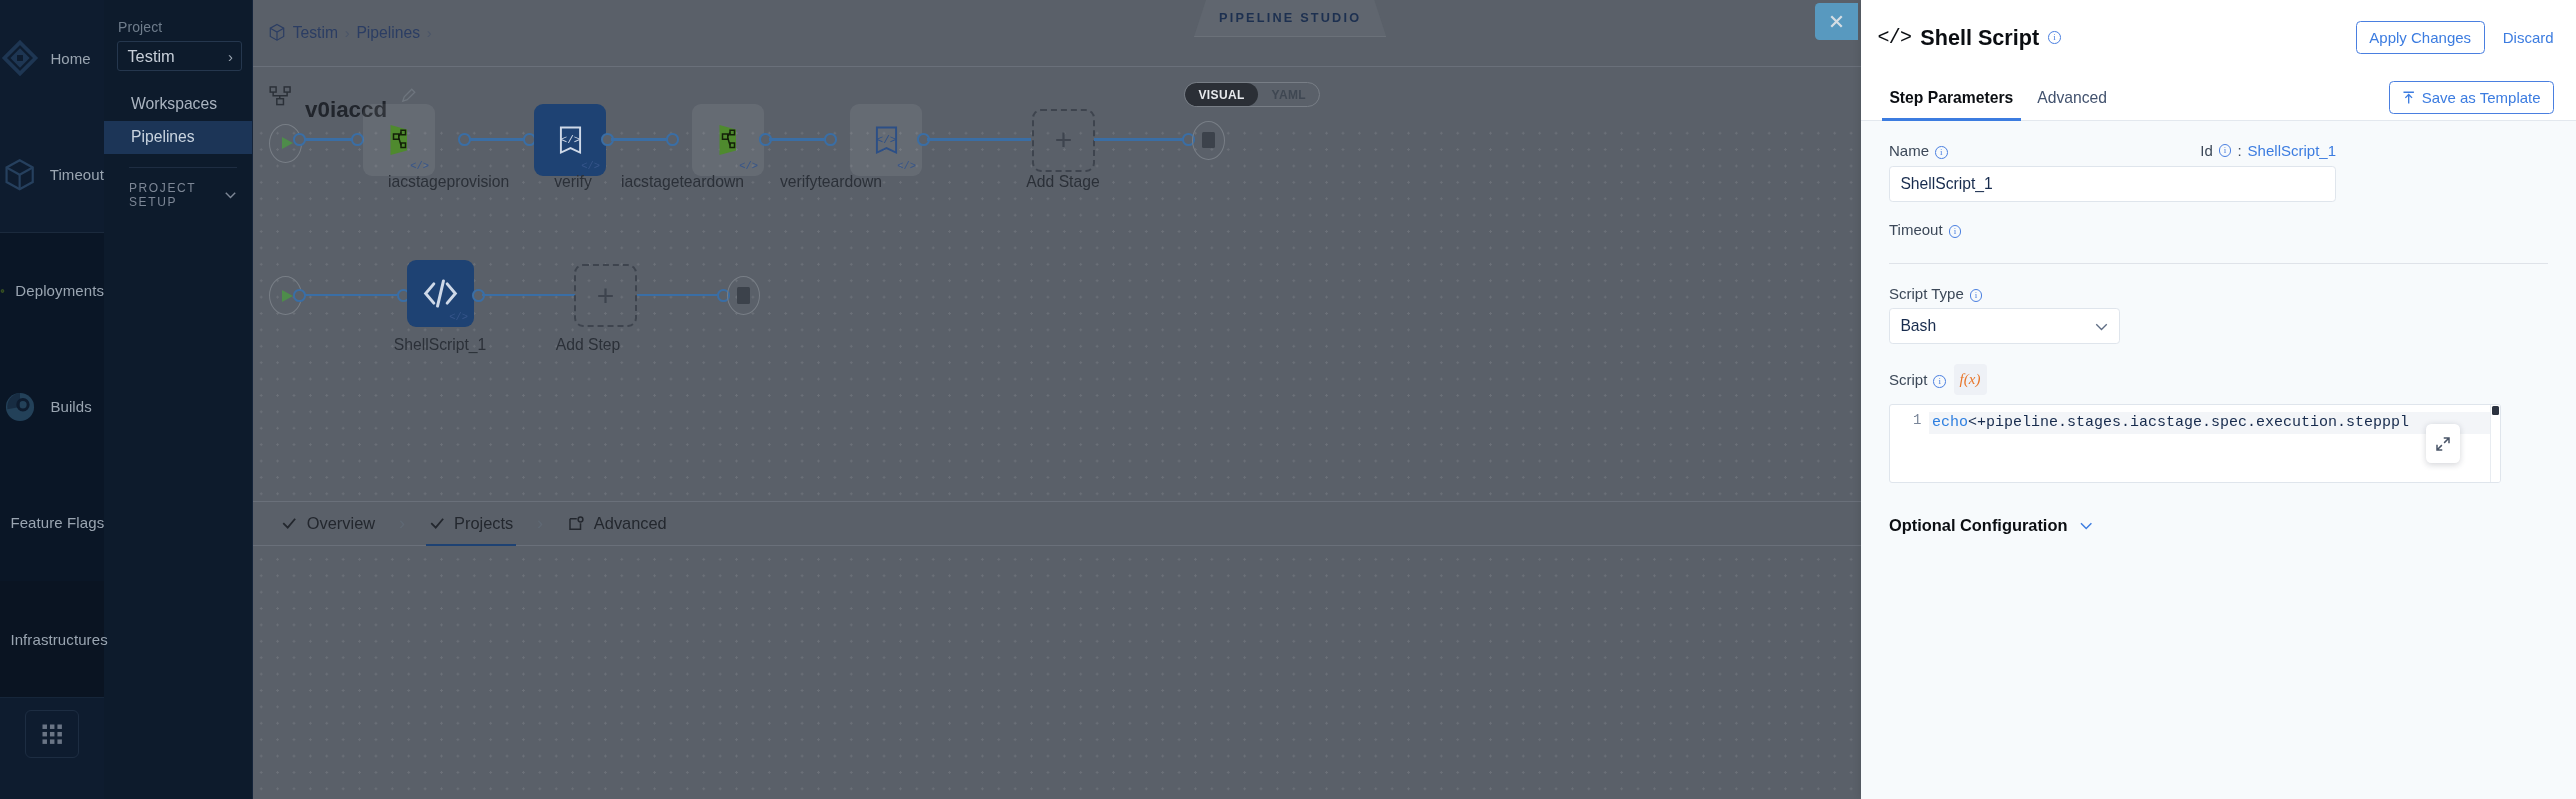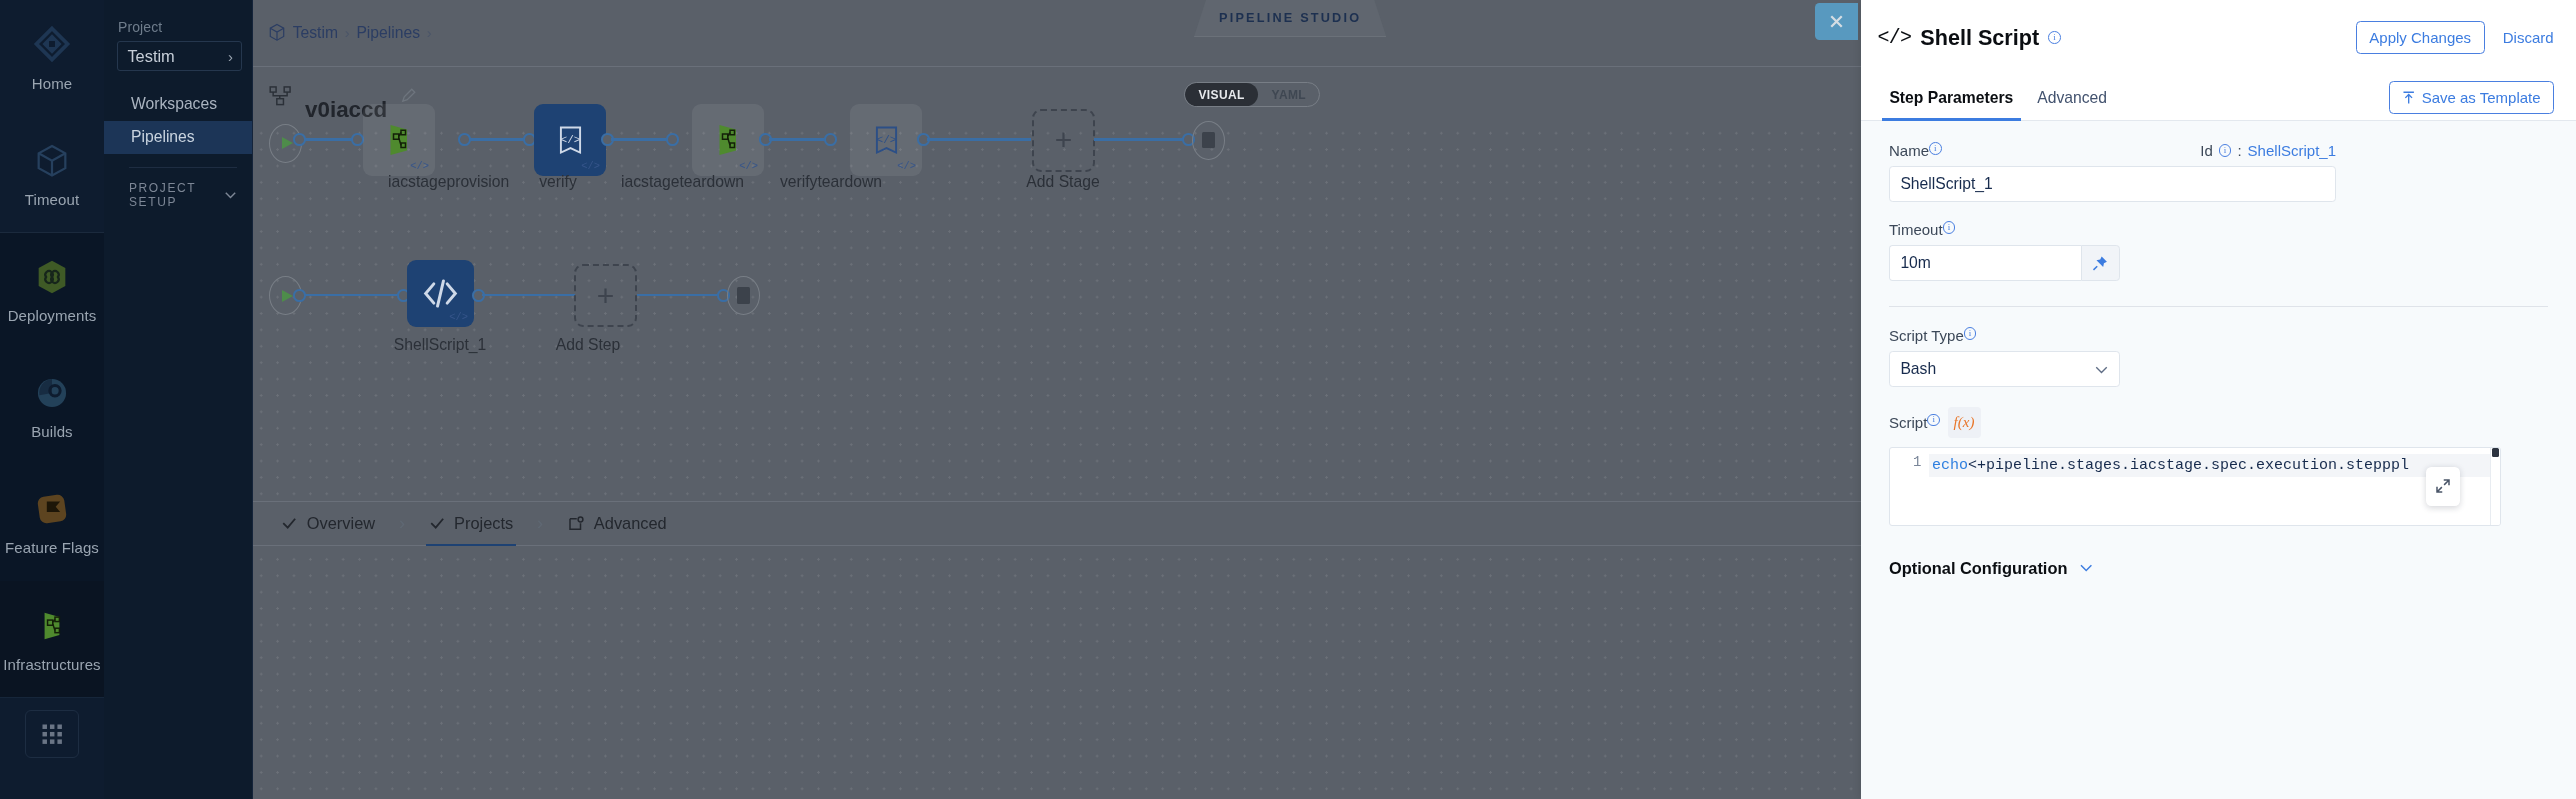--- a/index.html
+++ b/index.html
@@ -10,22 +10,22 @@
   }
   .app { position: relative; width: 2576px; height: 799px; display: flex; }
 
   
   .nav-rail {
     width: 104px; height: 799px; background: #0e1c2f;
     display: flex; flex-direction: column; align-items: stretch;
     flex: 0 0 104px; position: relative; z-index: 5;
   }
   .nav-item {
-    height: 116px; display: flex; flex-direction: column;
-    align-items: center; justify-content: center; gap: 10.4px;
+    height: 116px; display: flex; flex-direction: row;
+    align-items: center; gap: 10.4px;
     cursor: pointer; position: relative;
   }
   .nav-item.dim { background: #0e1c2f; }
   .nav-item.darker { background: #0a1626; }
   .nav-item .nav-ico { width: 40px; height: 40px; display:block; }
   .nav-item .nav-label {
     font-size: 15px; color: #9aa5b1; letter-spacing: 0.1px;
     white-space: nowrap; font-weight: 400;
   }
   .nav-sep { height: 0.7px; background: #1b2a3d; margin: 0 0; }
@@ -194,21 +194,21 @@
   .dtab.active { color:#0b0e12; font-weight:700; }
   .dtab.active::after {
     content:''; position:absolute; left:4.5px; right:4.5px; bottom:-0.7px; height:3px; background:#3c7ce0;
   }
   .btn-tmpl {
     border:0.7px solid #4a7fe0; color:#3c7ce0; background:#fff; border-radius:4.5px;
     font-size:15px; padding: 6.7px 12px; cursor:pointer; display:flex; align-items:center; gap:6.7px;
   }
 
   .drawer-body { padding: 21px 28px 0 28px; }
-  .fld-label { font-size:15px; color:#3c4858; display:flex; align-items:flex-start; }
+  .fld-label { font-size:15px; color:#3c4858; display:flex; align-items:flex-end; gap:6px; }
   .ico-info {
     width:12.7px;height:12.7px;border-radius:50%;border:1.2px solid #4a7fe0;
     color:#4a7fe0;font-size:9px;display:inline-flex;align-items:center;justify-content:center;
     font-family:"Liberation Serif", serif; line-height:1;
   }
   .row-between { display:flex; align-items:center; justify-content:space-between; }
   .id-line { display:flex; align-items:center; gap:6px; font-size:15px; color:#3c4858; }
   .id-val { color:#3c7ce0; }
   .txt-input {
     width:447px; height:36px; background:#fff; border:0.7px solid #dfe5ec; border-radius:3.7px;
@@ -439,21 +439,21 @@
         <div class="stage-card sel" style="left:281px; top:-21px;">
           <svg width="31" height="34" viewBox="0 0 42 46">
             <path d="M8 6 L34 6 L34 40 L21 34 L8 40 Z" fill="none" stroke="#cfd9e8" stroke-width="2.6"></path>
             <text x="21" y="27" text-anchor="middle" fill="#cfd9e8" font-size="15" font-family="Liberation Mono, monospace">&lt;/&gt;</text>
           </svg>
           <span class="mini">&lt;/&gt;</span>
         </div>
         <div class="dot" style="left:348px; top:8.2px;"></div>
         <div class="line" style="left:358px; top:13.4px; width:58px;"></div>
         <div class="dot" style="left:413px; top:8.2px;"></div>
-        <span class="stage-label" style="left:249px; top:46px;">verify</span>
+        <span class="stage-label" style="left:264px; top:46px;">verify</span>
 
         <div class="stage-card" style="left:439px; top:-21px;">
           <svg width="33" height="36" viewBox="0 0 44 48">
             <path d="M10 4 L32 10 L32 38 L10 44 Z" fill="#4f8a2e"></path>
             <rect x="14" y="16" width="7" height="7" fill="none" stroke="#132008" stroke-width="2"></rect>
             <rect x="24" y="11" width="6" height="6" fill="none" stroke="#132008" stroke-width="2"></rect>
             <rect x="24" y="28" width="6" height="6" fill="none" stroke="#132008" stroke-width="2"></rect>
             <path d="M21 19 L24 14 M21 21 L24 31" stroke="#132008" stroke-width="2" fill="none"></path>
           </svg>
           <span class="mini">&lt;/&gt;</span>
@@ -588,31 +588,20 @@
           </div>
         </div>
         <div class="txt-input">
           <span>ShellScript_1</span>
         </div>
 
         <div class="fld-label" style="margin-top:19.4px;">
           <span>Timeout</span>
           <span class="ico-info">i</span>
         </div>
-        <div class="timeout-wrap">
-          <div class="ti">
-            <span>10m</span>
-          </div>
-          <div class="pin">
-            <svg width="16.4" height="16.4" viewBox="0 0 22 22">
-              <path d="M13 2 L20 9 L16 11 L15 16 L6 7 L11 6 Z" fill="#3c7ce0"></path>
-              <path d="M7 15 L2 20" stroke="#3c7ce0" stroke-width="2"></path>
-            </svg>
-          </div>
-        </div>
 
         <div class="hr"></div>
 
         <div class="fld-label">
           <span>Script Type</span>
           <span class="ico-info">i</span>
         </div>
         <div class="select-box">
           <span>Bash</span>
           <svg width="15" height="9" viewBox="0 0 20 12">

